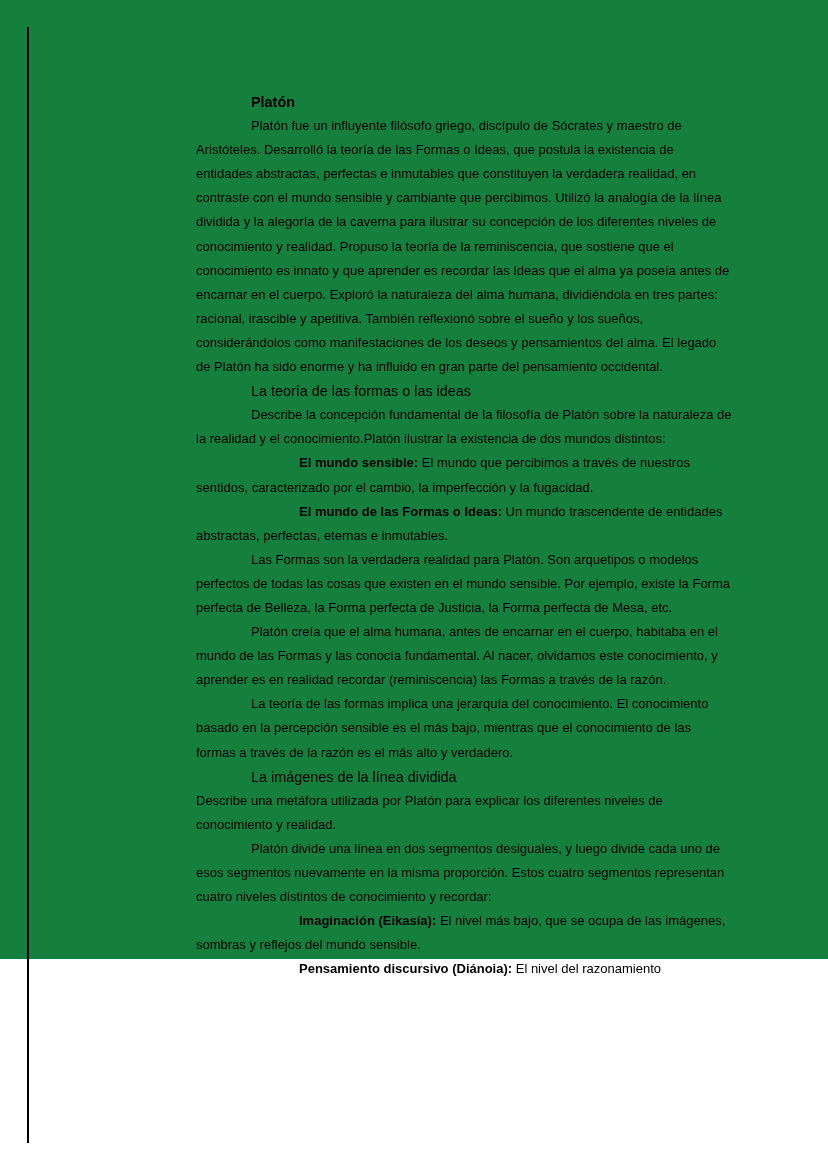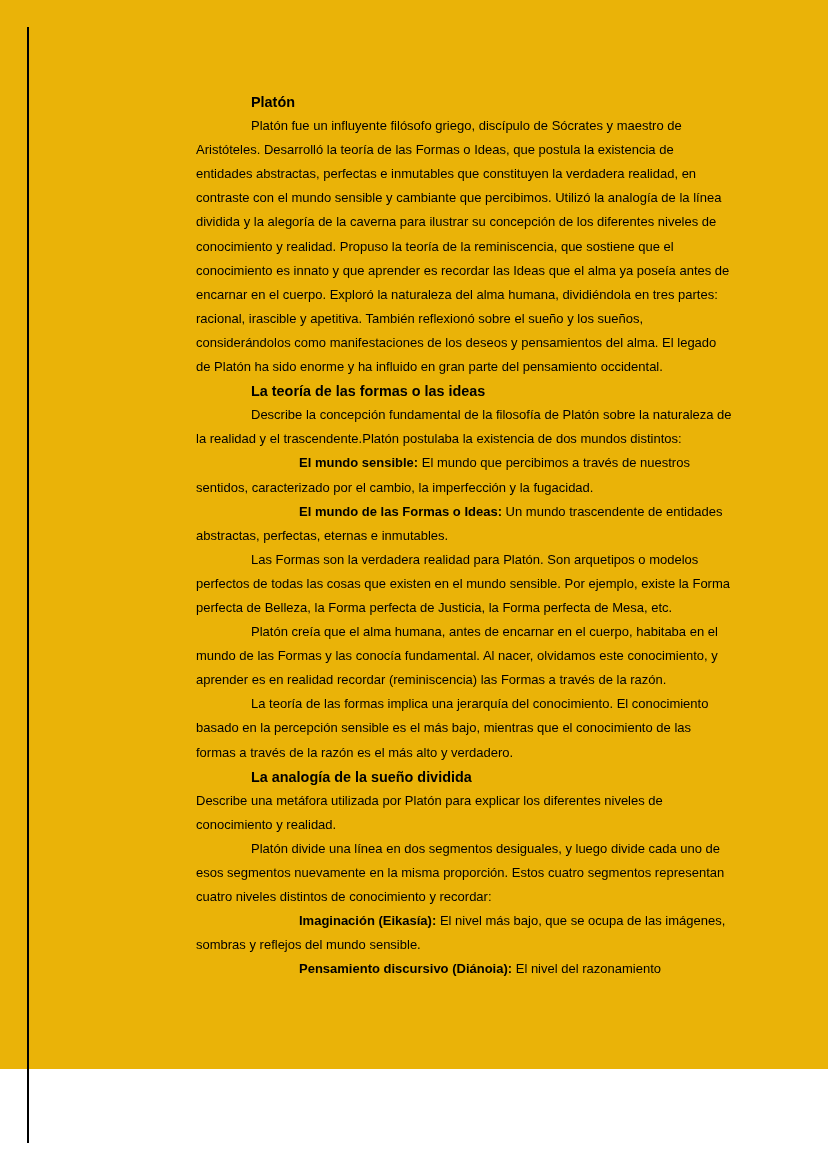--- a/index.html
+++ b/index.html
@@ -10,22 +10,22 @@
   body {
     width: 828px;
     height: 1170px;
     font-family: "Liberation Sans", sans-serif;
     color: #000000;
     overflow: hidden;
   }
   .page {
     position: relative;
     width: 828px;
-    height: 1069px;
-    background: #eab308;
+    height: 959px;
+    background: #15803d;
     box-sizing: border-box;
   }
   .page-border-left {
     position: absolute;
     left: 27px;
     top: 27px;
     width: 2px;
     height: 1116px;
     background: #000000;
   }
@@ -48,21 +48,21 @@
   .indent-lg {
     text-indent: 103px;
   }
   .noindent {
     text-indent: 0;
   }
   h2 {
     margin: 0;
     font-size: 14.4px;
     line-height: 24.1px;
-    font-weight: bold;
+    font-weight: normal;
     text-indent: 55px;
   }
   h1.title {
     margin: 0;
     font-size: 14.4px;
     line-height: 24.1px;
     font-weight: bold;
     text-indent: 55px;
   }
   b, strong {
@@ -72,26 +72,26 @@
 </head>
 <body>
 
 <div class="page">
   <div class="page-border-left"></div>
   <div class="content">
     <h1 class="title">Platón</h1>
     <div id="blocks">
         <p class="indent">Platón fue un influyente filósofo griego, discípulo de Sócrates y maestro de Aristóteles. Desarrolló la teoría de las Formas o Ideas, que postula la existencia de entidades abstractas, perfectas e inmutables que constituyen la verdadera realidad, en contraste con el mundo sensible y cambiante que percibimos. Utilizó la analogía de la línea dividida y la alegoría de la caverna para ilustrar su concepción de los diferentes niveles de conocimiento y realidad. Propuso la teoría de la reminiscencia, que sostiene que el conocimiento es innato y que aprender es recordar las Ideas que el alma ya poseía antes de encarnar en el cuerpo. Exploró la naturaleza del alma humana, dividiéndola en tres partes: racional, irascible y apetitiva. También reflexionó sobre el sueño y los sueños, considerándolos como manifestaciones de los deseos y pensamientos del alma. El legado de Platón ha sido enorme y ha influido en gran parte del pensamiento occidental.</p>
         <h2>La teoría de las formas o las ideas</h2>
-        <p class="indent">Describe la concepción fundamental de la filosofía de Platón sobre la naturaleza de la realidad y el trascendente.Platón postulaba la existencia de dos mundos distintos:</p>
+        <p class="indent">Describe la concepción fundamental de la filosofía de Platón sobre la naturaleza de la realidad y el conocimiento.Platón ilustrar la existencia de dos mundos distintos:</p>
         <p class="indent-lg"><b>El mundo sensible:</b><span> El mundo que percibimos a través de nuestros sentidos, caracterizado por el cambio, la imperfección y la fugacidad.</span></p>
         <p class="indent-lg"><b>El mundo de las Formas o Ideas:</b><span> Un mundo trascendente de entidades abstractas, perfectas, eternas e inmutables.</span></p>
         <p class="indent"> Las Formas son la verdadera realidad para Platón. Son arquetipos o modelos perfectos de todas las cosas que existen en el mundo sensible. Por ejemplo, existe la Forma perfecta de Belleza, la Forma perfecta de Justicia, la Forma perfecta de Mesa, etc.</p>
         <p class="indent">Platón creía que el alma humana, antes de encarnar en el cuerpo, habitaba en el mundo de las Formas y las conocía fundamental. Al nacer, olvidamos este conocimiento, y aprender es en realidad recordar (reminiscencia) las Formas a través de la razón.</p>
         <p class="indent"> La teoría de las formas implica una jerarquía del conocimiento. El conocimiento basado en la percepción sensible es el más bajo, mientras que el conocimiento de las formas a través de la razón es el más alto y verdadero.</p>
-        <h2>La analogía de la sueño dividida</h2>
+        <h2>La imágenes de la línea dividida</h2>
         <p class="noindent">Describe una metáfora utilizada por Platón para explicar los diferentes niveles de conocimiento y realidad.</p>
         <p class="indent"> Platón divide una línea en dos segmentos desiguales, y luego divide cada uno de esos segmentos nuevamente en la misma proporción. Estos cuatro segmentos representan cuatro niveles distintos de conocimiento y recordar:</p>
         <p class="indent-lg"><b>Imaginación (Eikasía):</b><span> El nivel más bajo, que se ocupa de las imágenes, sombras y reflejos del mundo sensible.</span></p>
         <p class="indent-lg"><b>Pensamiento discursivo (Diánoia):</b><span> El nivel del razonamiento</span></p>
       </div>
   </div>
 </div>
 
 </body></html>

